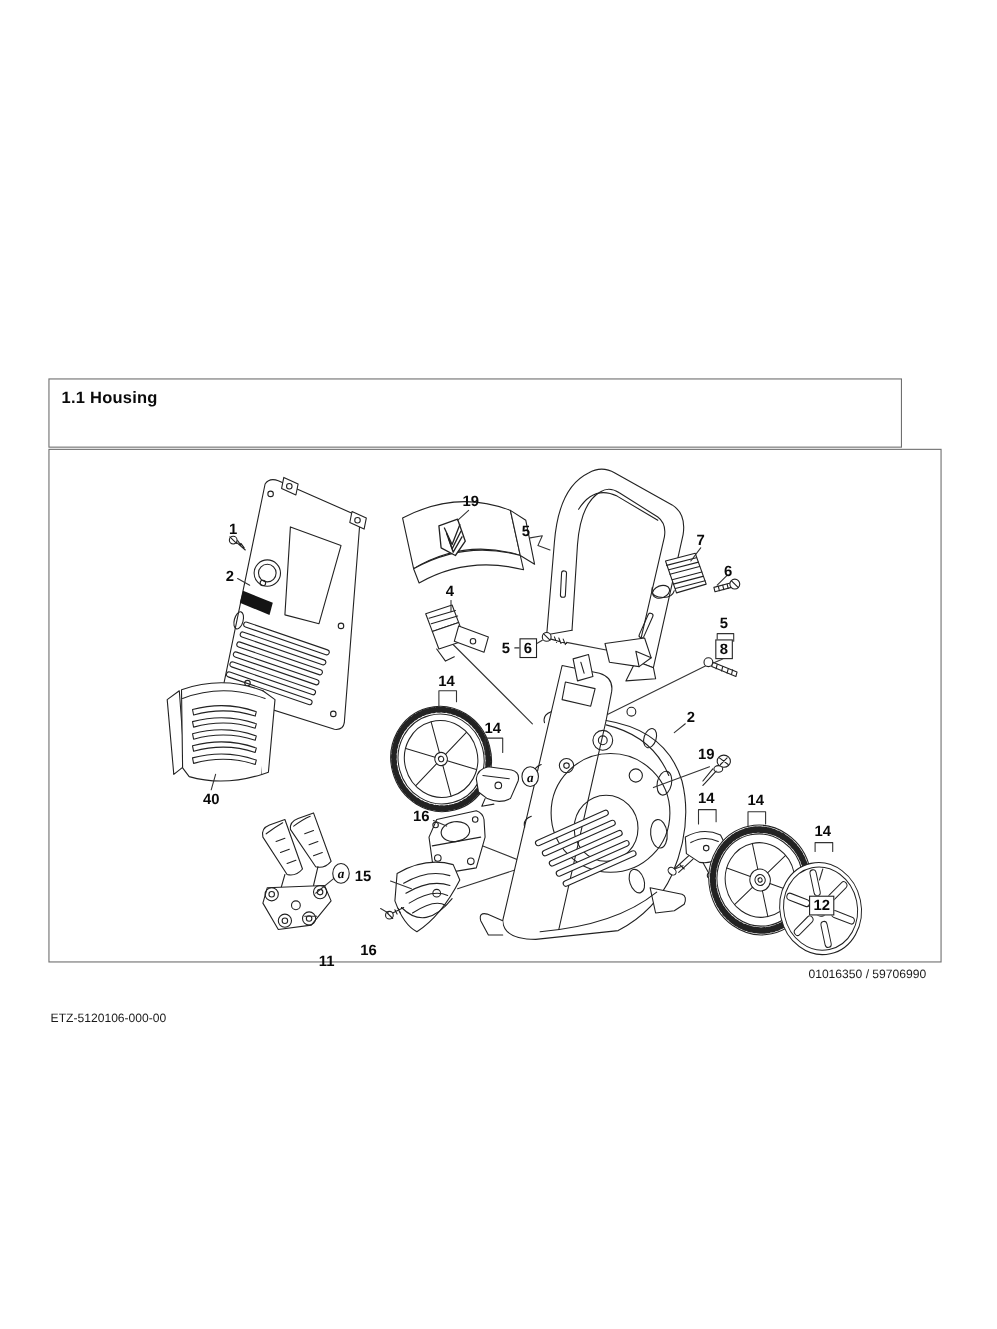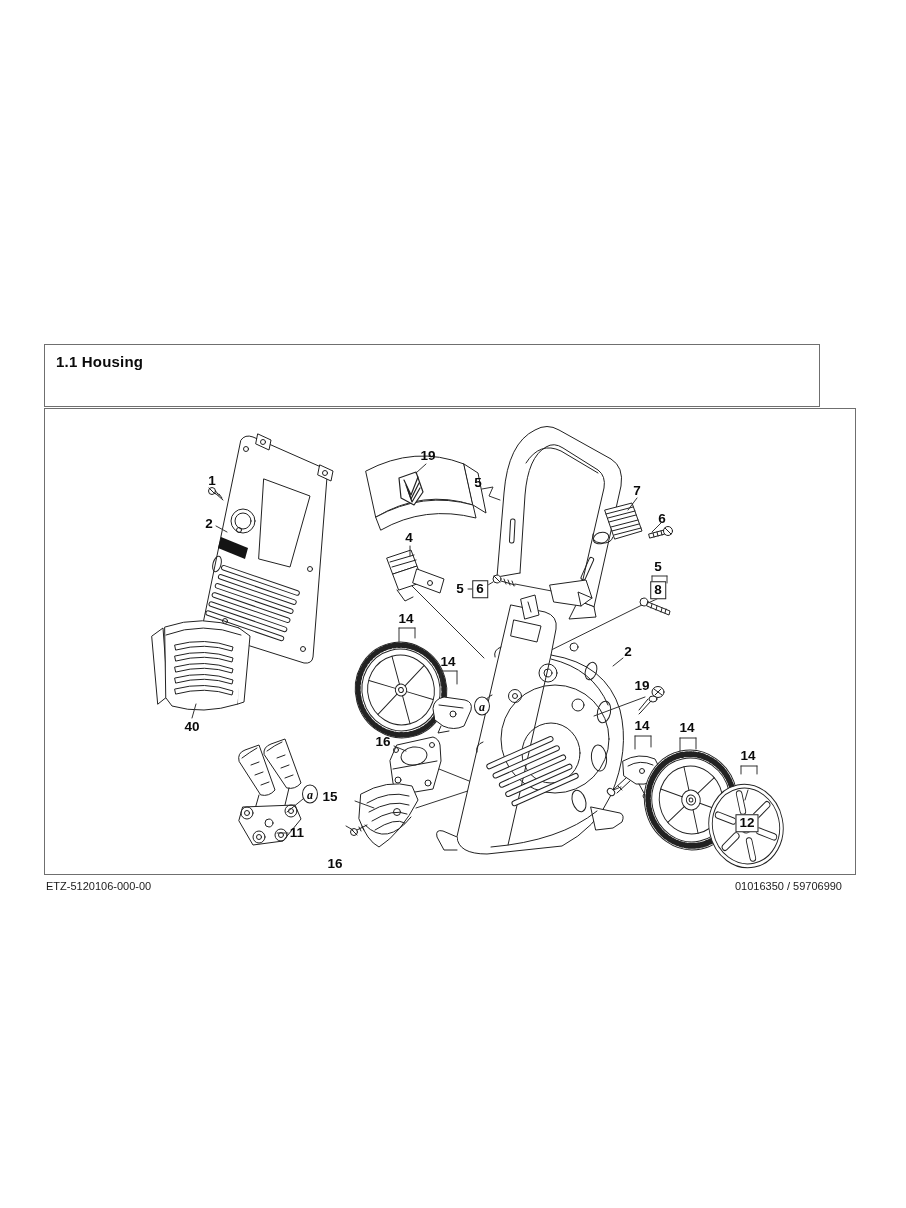--- a/index.html
+++ b/index.html
@@ -15,21 +15,21 @@
   .title-box h1{
     margin:0;padding:8px 0 0 11px;font-size:15px;font-weight:bold;color:#0a0a0a;
     letter-spacing:.2px;
   }
   .content-box{
     position:absolute;left:44px;top:408px;width:812px;height:467px;
     border:1px solid #6f6f6f;background:#fff;box-sizing:border-box;
   }
   .content-box svg{position:absolute;left:0;top:0;}
   .footer{position:absolute;top:880px;font-size:11px;color:#1a1a1a;}
-  .footer.left{left:46px;}
+  .footer.left{left:46px;margin-top:40px;}
   .footer.right{right:64px;}
   .callout-layer{position:absolute;left:0;top:0;width:906px;height:1208px;pointer-events:none;}
   .callout{
     position:absolute;transform:translate(-50%,-50%);
     font-size:13.5px;color:#0a0a0a;white-space:nowrap;line-height:1;font-weight:bold;
   }
   .callout.boxed{
     border:1px solid #222;background:#fff;padding:1px 3px;
   }
   .callout.circled{
@@ -343,16 +343,16 @@
     <div class="callout" style="left: 628px; top: 652px;">2</div>
     <div class="callout" style="left: 642px; top: 686px;">19</div>
     <div class="callout" style="left: 192px; top: 727px;">40</div>
     <div class="callout" style="left: 383px; top: 742px;">16</div>
     <div class="callout" style="left: 642px; top: 726px;">14</div>
     <div class="callout" style="left: 687px; top: 728px;">14</div>
     <div class="callout circled" style="left: 482px; top: 706px;">a</div>
     <div class="callout" style="left: 330px; top: 797px;">15</div>
     <div class="callout" style="left: 335px; top: 864px;">16</div>
     <div class="callout circled" style="left: 310px; top: 794px;">a</div>
-    <div class="callout" style="left: 297px; top: 833px; text-align: center;">11</div>
+    <div class="callout" style="left: 297px; top: 874px; text-align: center;">11</div>
     <div class="callout" style="left: 748px; top: 756px;">14</div>
     <div class="callout boxed" style="left: 747px; top: 781px; margin-top: 42px;">12</div>
   </div>
 
 </body></html>

